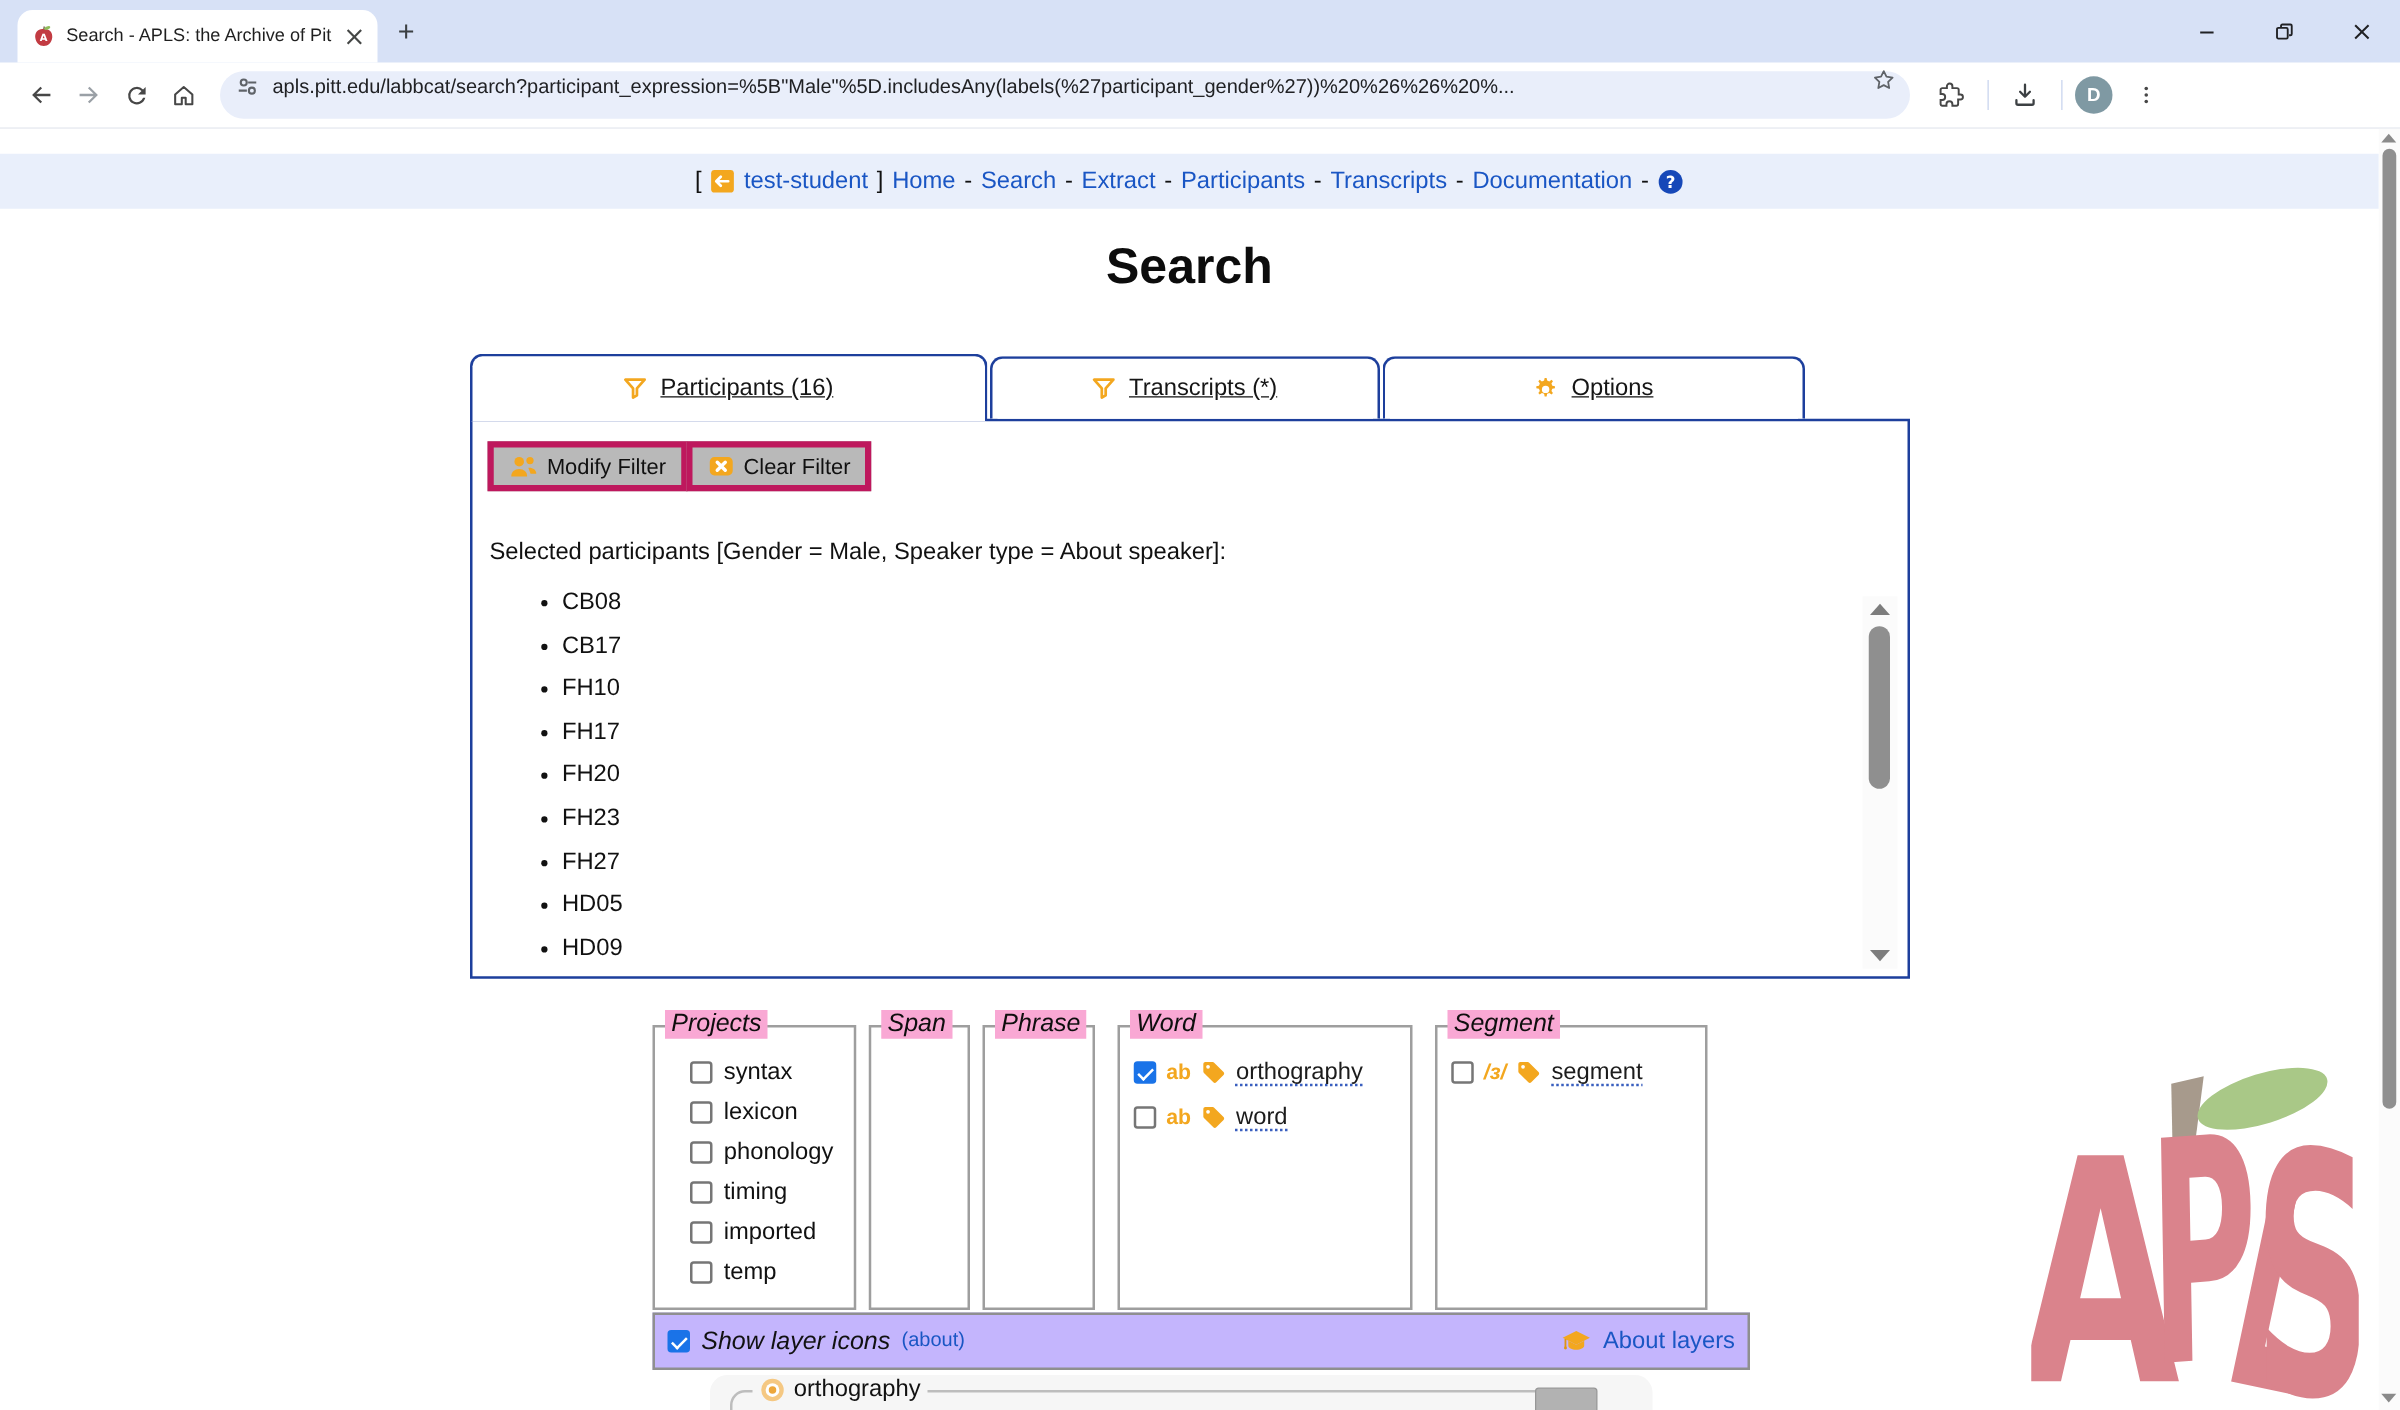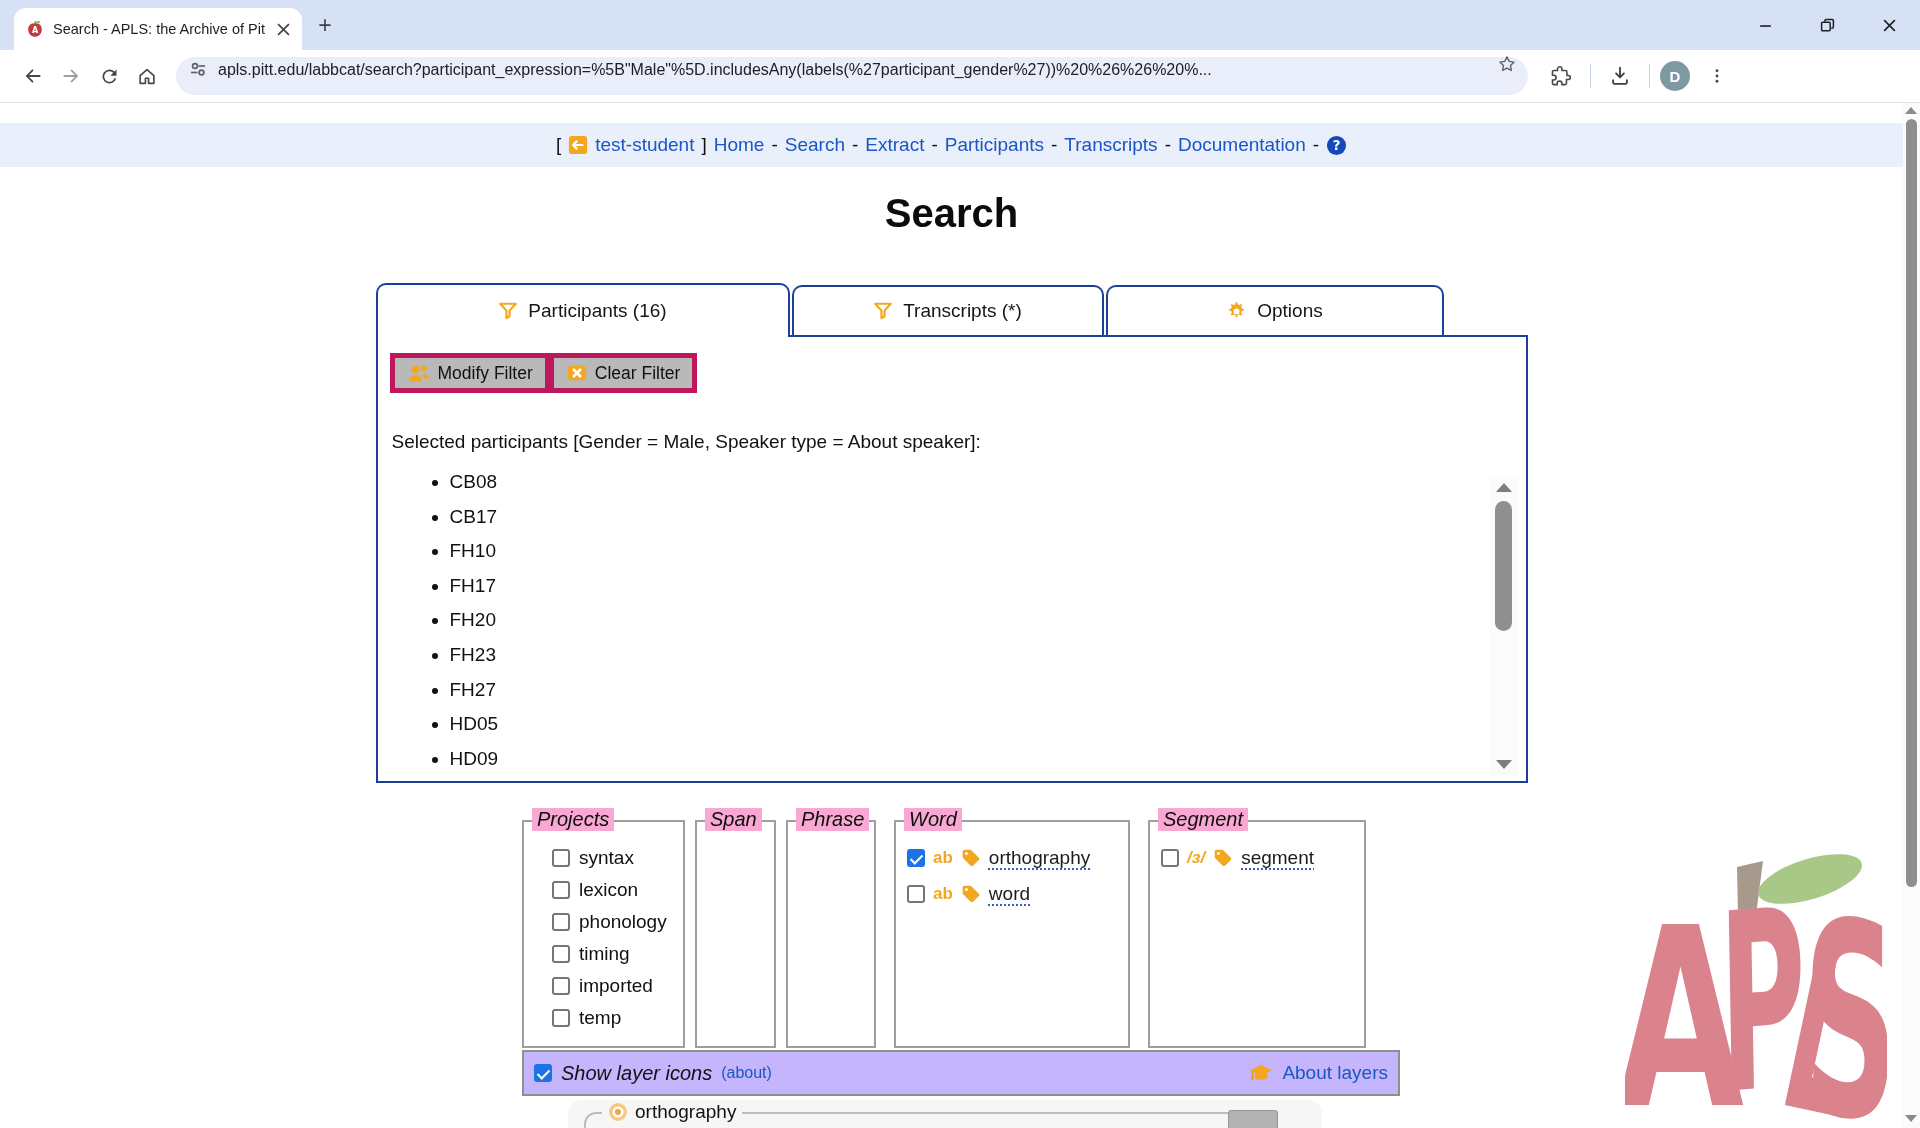--- a/index.html
+++ b/index.html
@@ -35,21 +35,21 @@
 
   
   .page{position:relative;height:1025px;background:#fff;overflow:hidden;}
   .band{position:absolute;top:20px;left:0;width:1903px;height:44px;background:var(--band);
         display:flex;align-items:center;justify-content:center;gap:7px;font-size:19px;}
   .band a,.blink{color:var(--link);text-decoration:none;}
   .h1{position:absolute;top:88px;left:0;width:1903px;text-align:center;font-size:40px;
       font-weight:bold;color:#0c0c0c;}
 
   .content{position:absolute;top:180px;left:0;width:1903px;}
-  .panel-wrap{width:1152px;margin:0 auto;}
+  .panel-wrap{width:1152px;margin:0 auto;text-decoration:underline;}
   .tabs-row{display:flex;gap:2px;height:52px;align-items:flex-end;position:relative;z-index:2;}
   .tab-btn{width:414px;height:50px;border:2px solid var(--navy);border-bottom:none;
            border-radius:10px 10px 0 0;background:#fff;display:flex;align-items:center;
            justify-content:center;gap:10px;font-size:19px;color:#161616;}
   .tab-btn.t2{width:312px;} .tab-btn.t3{width:338px;}
   .tab-btn.active{height:54px;margin-bottom:-2px;z-index:3;position:relative;}
   .panel-body{position:relative;height:448px;border:2px solid var(--navy);background:#fff;z-index:1;}
 
   .btn-row{position:absolute;top:16px;left:12px;display:flex;}
   .gray-btn{background:var(--btn);border:5px solid #be185d;height:40px;display:flex;

